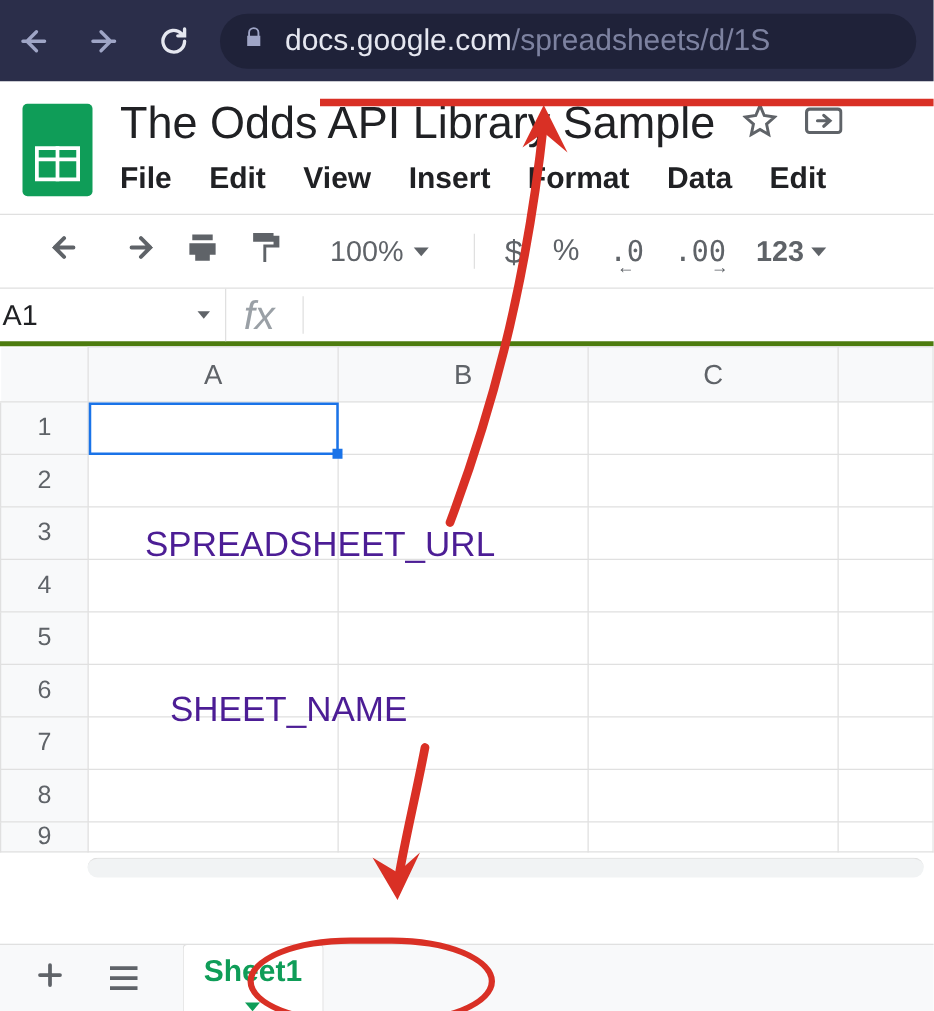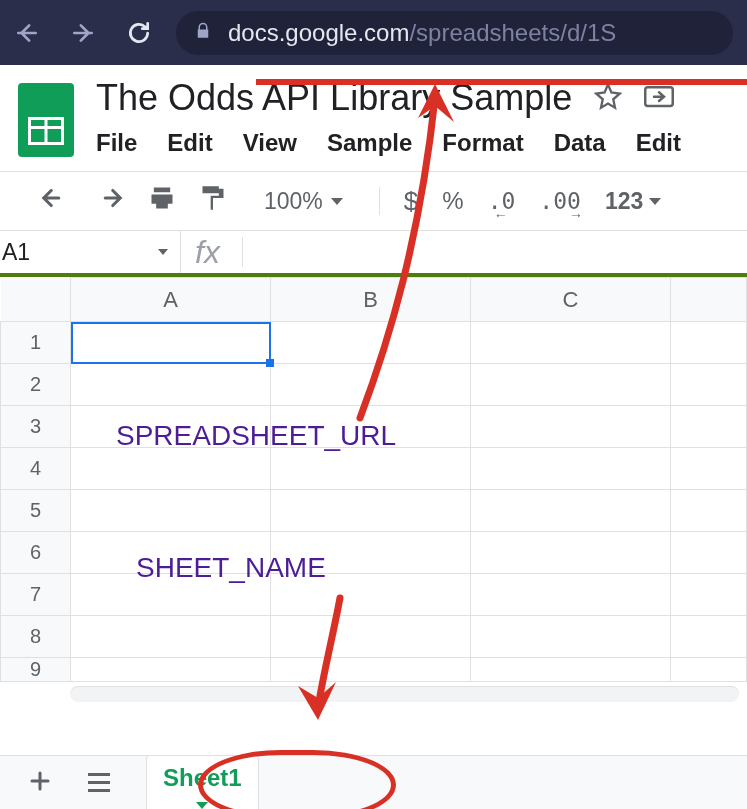--- a/index.html
+++ b/index.html
@@ -128,21 +128,21 @@
         <svg width="30" height="26" viewBox="0 0 24 20">
             <rect x="1" y="3" width="22" height="15" rx="2" fill="none" stroke="#5f6368" stroke-width="2"></rect>
             <path fill="none" stroke="#5f6368" stroke-width="2" stroke-linecap="round" d="M8 10.5h7M12 7l4 3.5-4 3.5"></path>
           </svg>
       </span>
     </div>
     <div class="menu-row">
       <span class="menu-item">File</span>
       <span class="menu-item">Edit</span>
       <span class="menu-item">View</span>
-      <span class="menu-item">Sample</span>
+      <span class="menu-item">Insert</span>
       <span class="menu-item">Format</span>
       <span class="menu-item">Data</span>
       <span class="menu-item">Edit</span>
     </div>
   </div>
 </div>
 <div class="sep"></div>
 
 <div class="toolbar">
   <span class="tb-icon">

